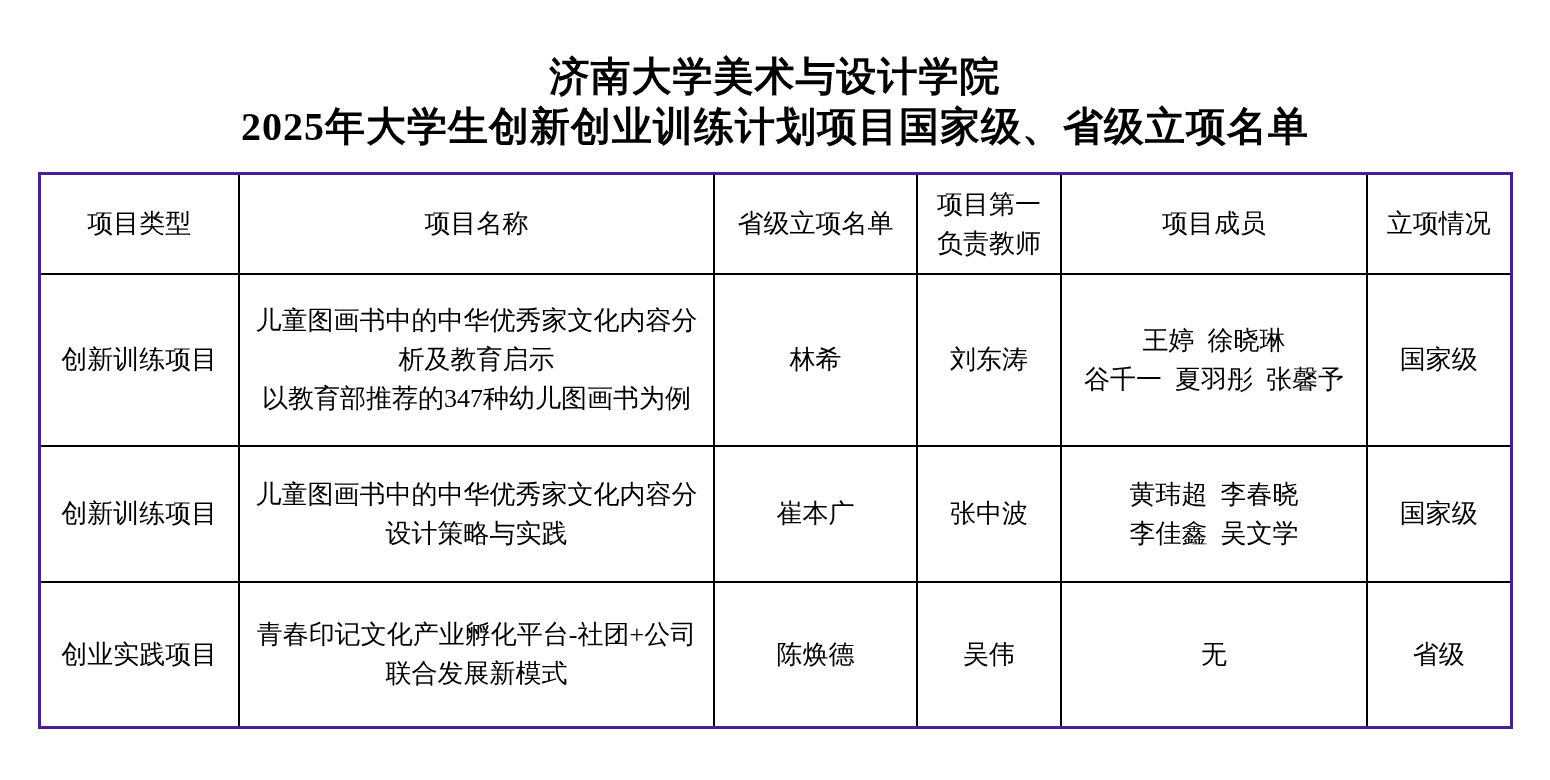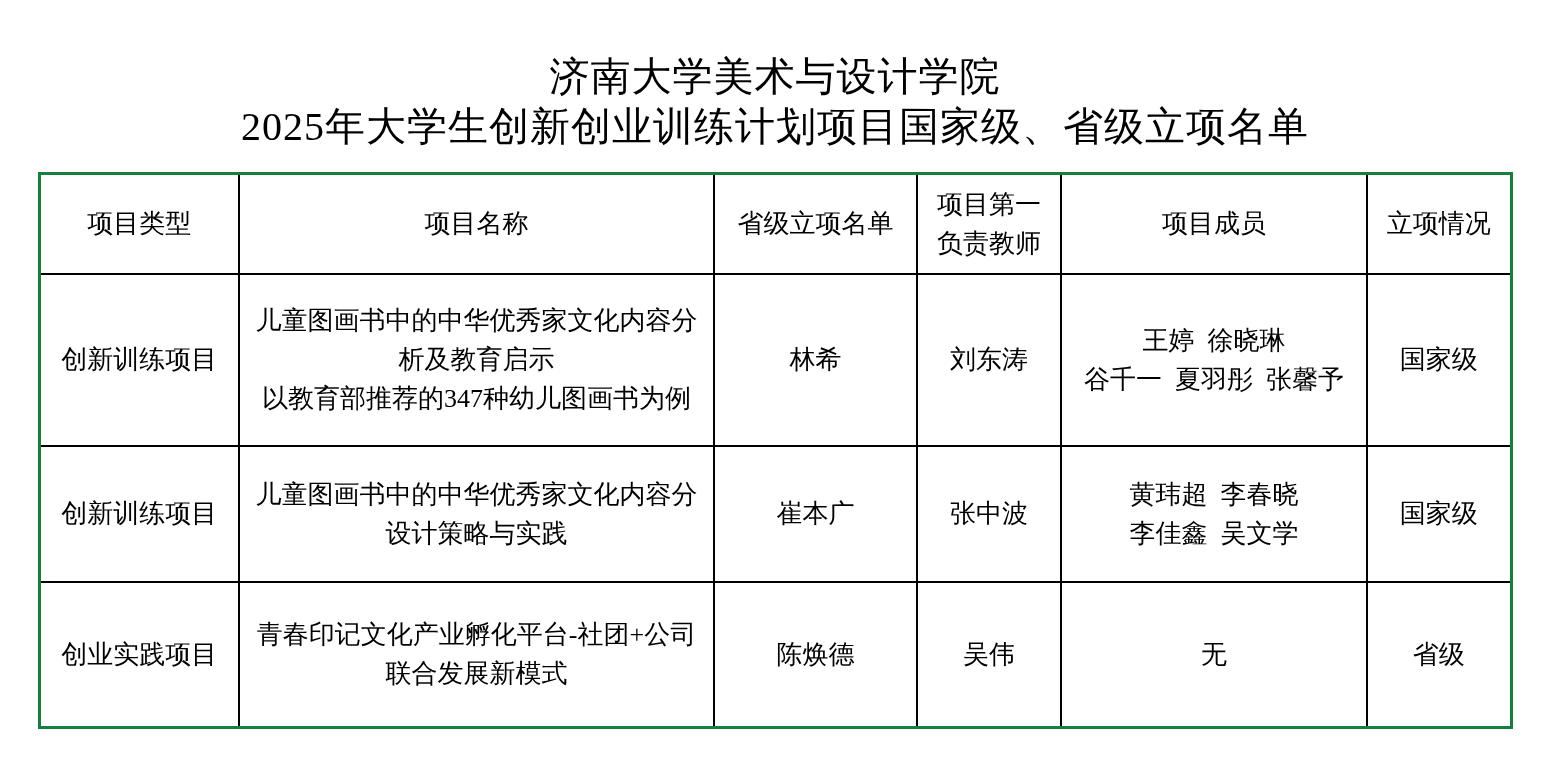--- a/index.html
+++ b/index.html
@@ -12,31 +12,31 @@
   .page {
     position: relative;
     width: 1550px;
     height: 780px;
     background: #ffffff;
     overflow: hidden;
   }
   .title-block {
     margin-top: 52px;
     text-align: center;
-    font-weight: normal;
+    font-weight: bold;
     font-size: 40px;
     line-height: 50px;
     letter-spacing: 1px;
   }
   table.doc-table {
     margin: 20px auto 0 auto;
     border-collapse: collapse;
     table-layout: fixed;
     width: 1472px;
-    border: 3px solid #15803d;
+    border: 3px solid #4c1d95;
   }
   table.doc-table td {
     border: 2px solid #000000;
     text-align: center;
     vertical-align: middle;
     font-size: 26px;
     line-height: 39px;
     padding: 4px 13px;
     white-space: pre-wrap;
     overflow: hidden;

